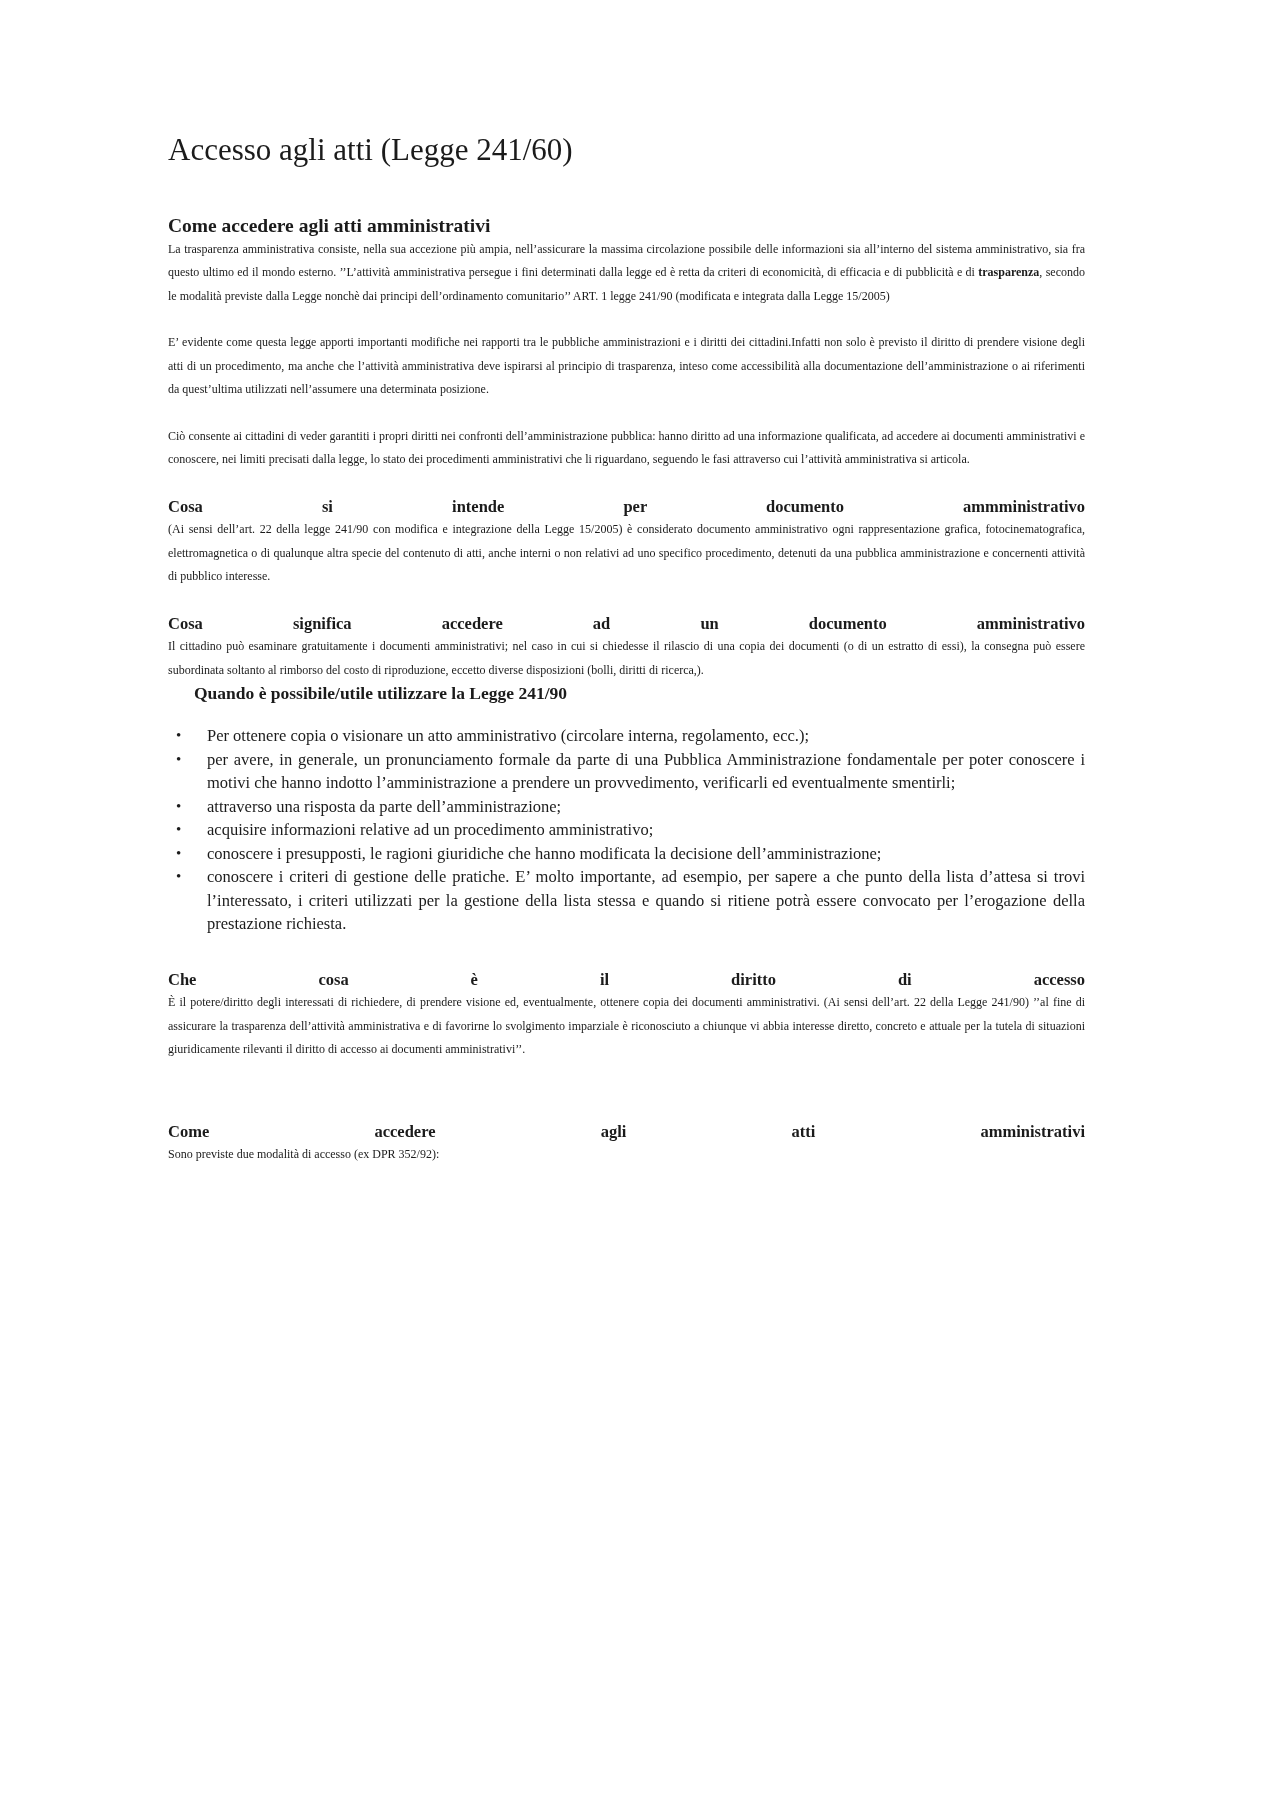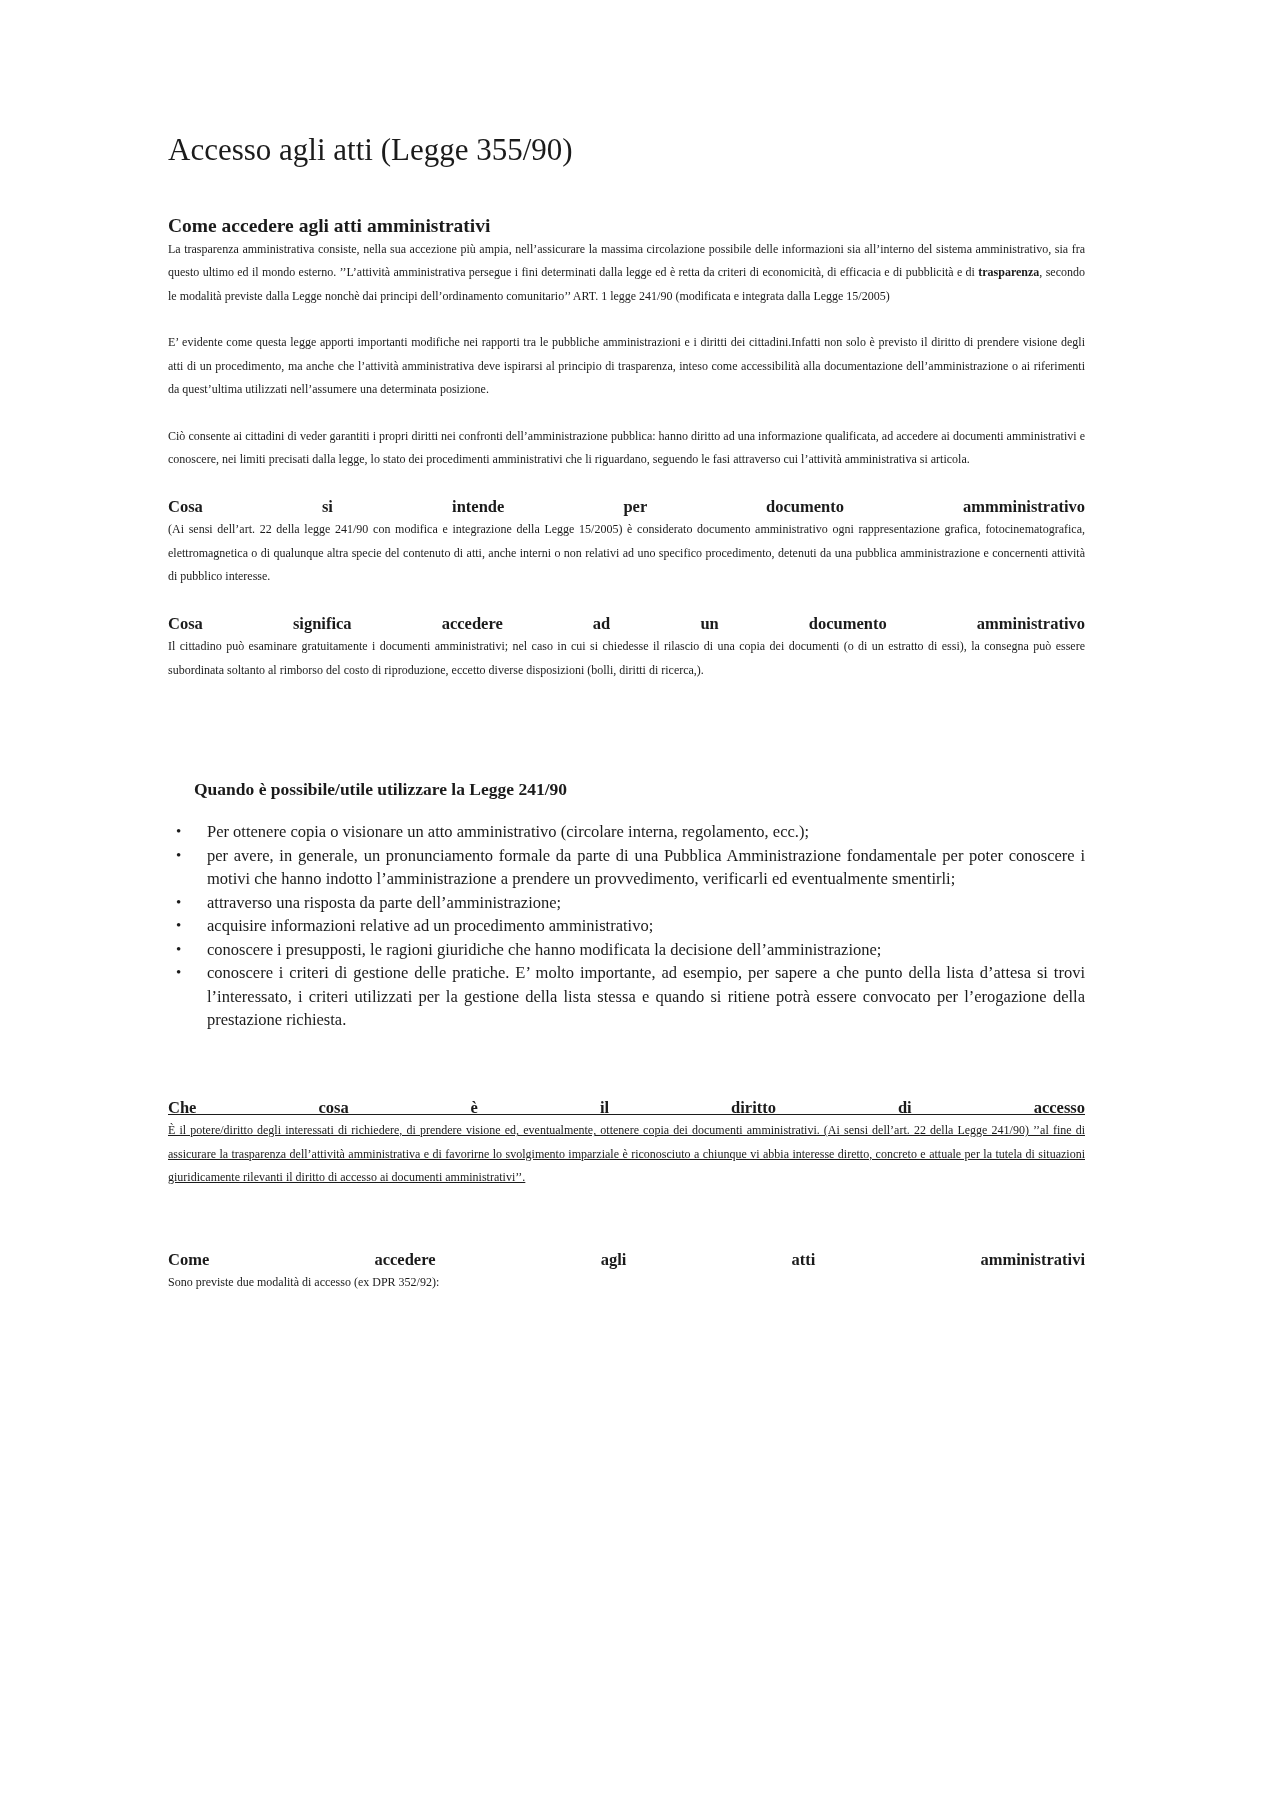--- a/index.html
+++ b/index.html
@@ -38,21 +38,21 @@
   p.body + p.body { margin-top: 23px; }
   .sect { margin-top: 23px; }
   .h-spread {
     font-size: 16.5px;
     font-weight: 700;
     line-height: 23.5px;
     margin: 0;
     text-align: justify;
     text-align-last: justify;
   }
-  .sect-quando { margin-top: 96px; }
+  .sect-quando { }
   .h-quando {
     font-size: 17.5px;
     font-weight: 700;
     line-height: 23px;
     margin: 0 0 0 26px;
   }
   ul.bullets {
     list-style: none;
     margin: 19px 0 0 0;
     padding: 0;
@@ -65,29 +65,29 @@
   ul.bullets .bullet {
     flex: 0 0 39px;
     box-sizing: border-box;
     padding-left: 8px;
     font-size: 15px;
   }
   ul.bullets .li-text {
     flex: 1;
     text-align: justify;
   }
-  .sect-che { margin-top: 64px; text-decoration: underline; }
+  .sect-che { margin-top: 32px; }
   .sect-come2 { margin-top: 58px; }
 </style>
 </head>
 <body>
 
 <div class="page">
 
-  <h1 class="doc-title">Accesso agli atti (Legge 355/90)</h1>
+  <h1 class="doc-title">Accesso agli atti (Legge 241/60)</h1>
 
   <section>
     <h2 class="h-intro">Come accedere agli atti amministrativi</h2>
     <p class="body"><span>La trasparenza amministrativa consiste, nella sua accezione più ampia, nell’assicurare la massima circolazione possibile delle informazioni sia all’interno del sistema amministrativo, sia fra questo ultimo ed il mondo esterno. ’’L’attività amministrativa persegue i fini determinati dalla legge ed è retta da criteri di economicità, di efficacia e di pubblicità e di </span><b>trasparenza</b><span>, secondo le modalità previste dalla Legge nonchè dai principi dell’ordinamento comunitario’’ ART. 1 legge 241/90 (modificata e integrata dalla Legge 15/2005)</span></p>
     <p class="body">E’ evidente come questa legge apporti importanti modifiche nei rapporti tra le pubbliche amministrazioni e i diritti dei cittadini.Infatti non solo è previsto il diritto di prendere visione degli atti di un procedimento, ma anche che l’attività amministrativa deve ispirarsi al principio di trasparenza, inteso come accessibilità alla documentazione dell’amministrazione o ai riferimenti da quest’ultima utilizzati nell’assumere una determinata posizione.</p>
     <p class="body">Ciò consente ai cittadini di veder garantiti i propri diritti nei confronti dell’amministrazione pubblica: hanno diritto ad una informazione qualificata, ad accedere ai documenti amministrativi e conoscere, nei limiti precisati dalla legge, lo stato dei procedimenti amministrativi che li riguardano, seguendo le fasi attraverso cui l’attività amministrativa si articola.</p>
   </section>
 
   <section class="sect">
     <h3 class="h-spread">Cosa si intende per documento ammministrativo</h3>

